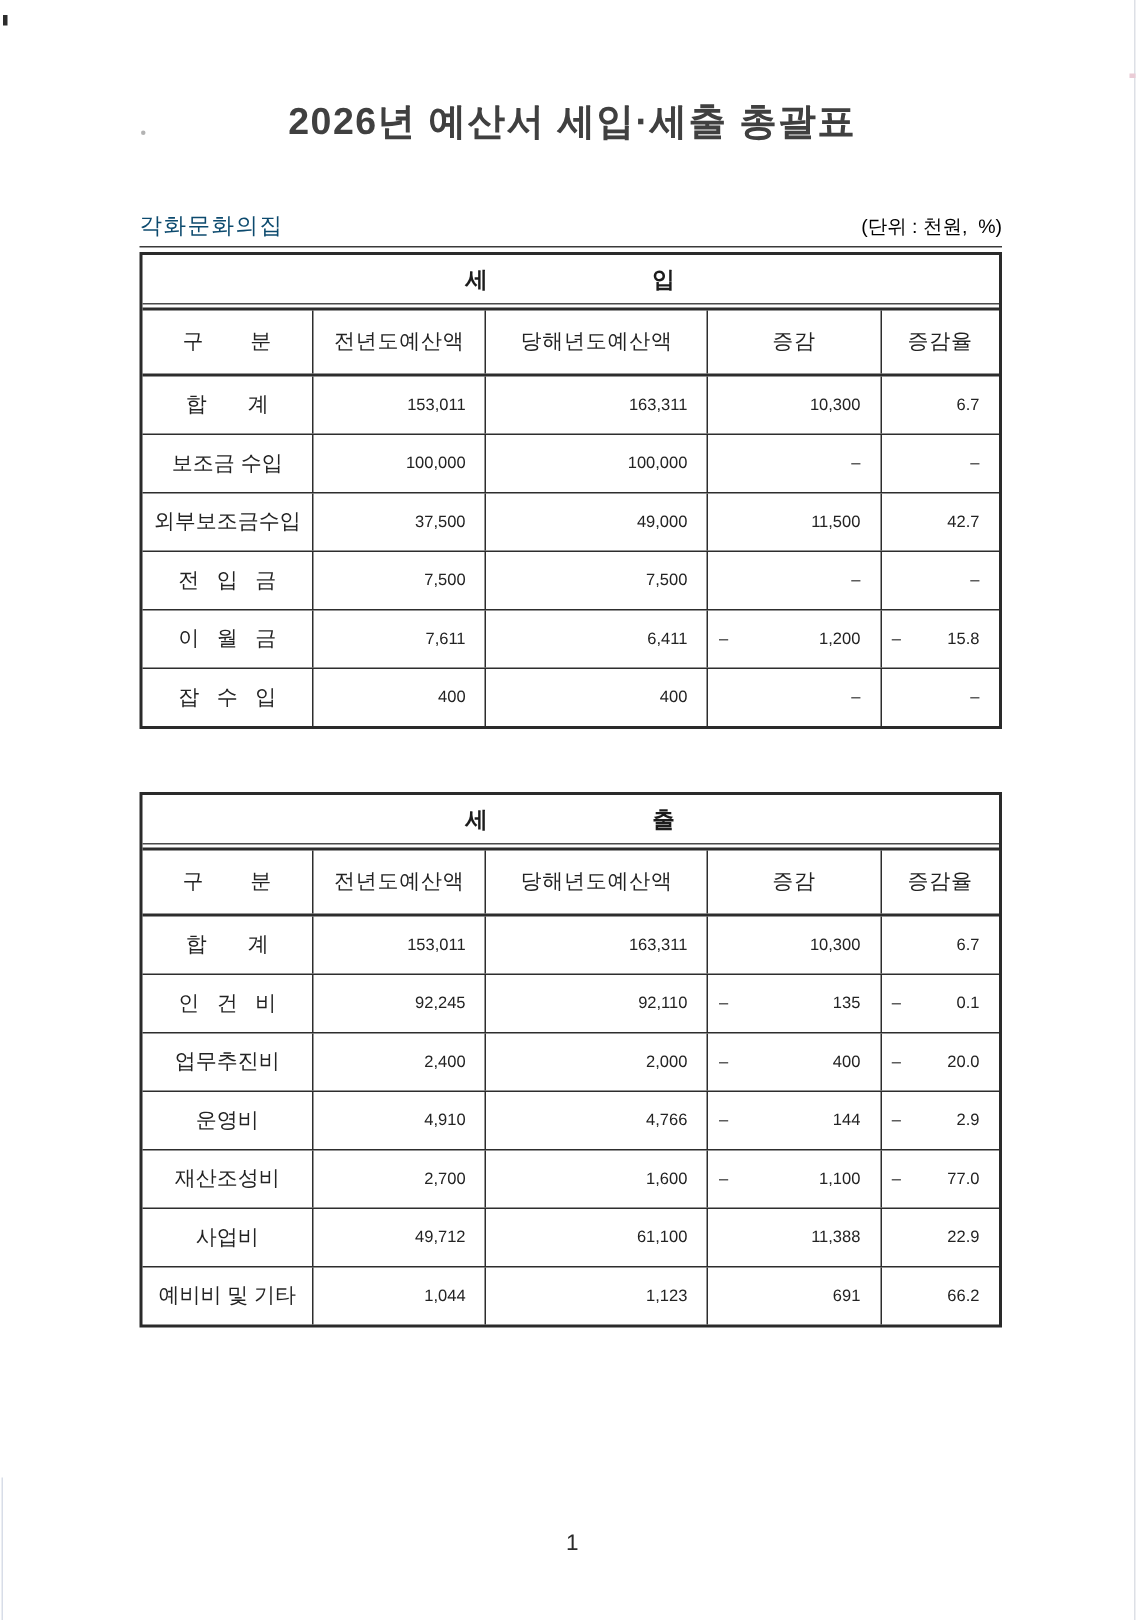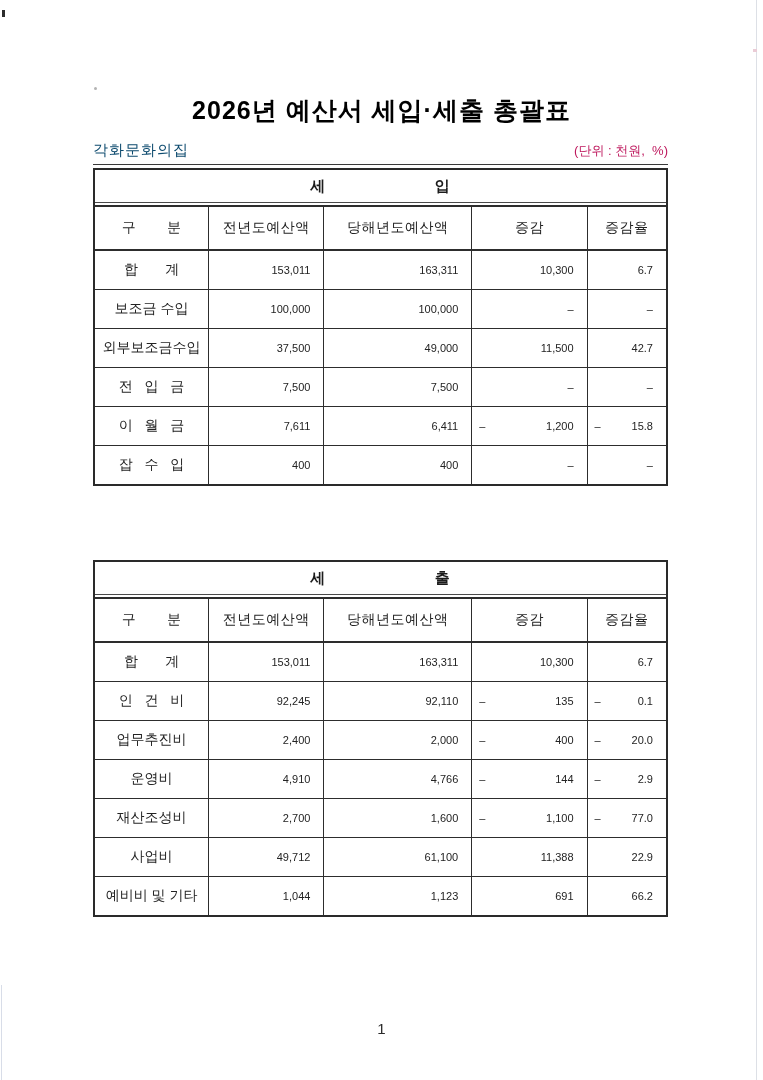--- a/index.html
+++ b/index.html
@@ -1,36 +1,36 @@
 <!DOCTYPE html>
 <html><head>
 <meta charset="utf-8">
 <style>
   html,body{margin:0;padding:0;}
   body{
     width:763px;height:1080px;background:#ffffff;position:relative;overflow:hidden;
     font-family:"Liberation Sans","DejaVu Sans",sans-serif;color:#222;
   }
   .doc-title{
-    position:absolute;top:94px;left:0;width:763px;margin:0;
-    text-align:center;font-size:25px;font-weight:700;letter-spacing:1px;color:#000000;
+    position:absolute;top:64px;left:0;width:763px;margin:0;
+    text-align:center;font-size:25px;font-weight:700;letter-spacing:1px;color:#404040;
   }
   .caption-row{
     position:absolute;left:93px;top:141px;width:575px;
     display:flex;justify-content:space-between;align-items:flex-end;
     border-bottom:1.5px solid #3a3a3a;padding-bottom:4px;box-sizing:border-box;
   }
   .org-name{font-size:15px;letter-spacing:1px;color:#0c4a6e;}
-  .unit-note{font-size:13px;color:#be185d;white-space:pre;}
+  .unit-note{font-size:13px;color:#000000;white-space:pre;}
   .budget-table{
     position:absolute;left:93px;width:575px;box-sizing:border-box;
     border:2px solid #2a2a2a;background:#fff;
   }
   .table-revenue{top:168px;}
-  .table-expenditure{top:528px;margin-top:32px;}
+  .table-expenditure{top:528px;}
   .t-title{
     height:32px;display:flex;align-items:center;justify-content:center;
     font-size:15px;font-weight:700;letter-spacing:1px;color:#1c1c1c;
     border-bottom:1.2px solid #4a4a4a;white-space:pre;
   }
   .t-head{
     display:flex;margin-top:2px;border-top:2px solid #2d2d2d;height:42px;
   }
   .t-row{display:flex;border-top:1.6px solid #2d2d2d;height:38px;}
   .t-row.row-first{border-top-width:2px;}

